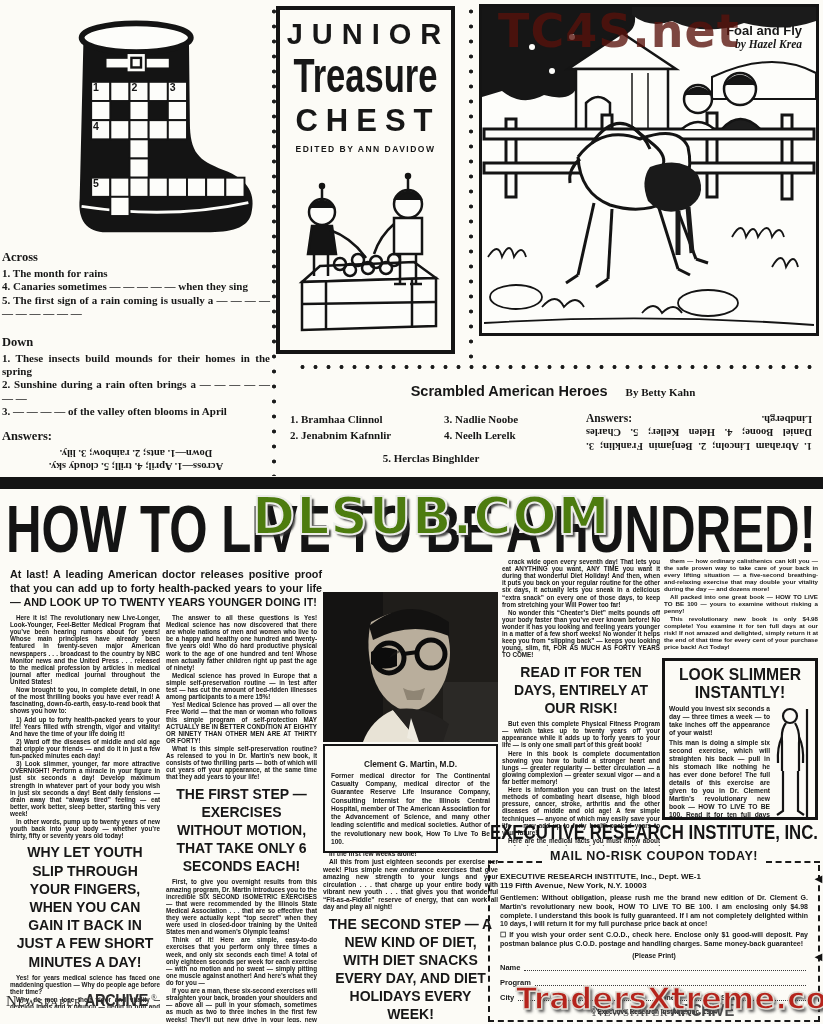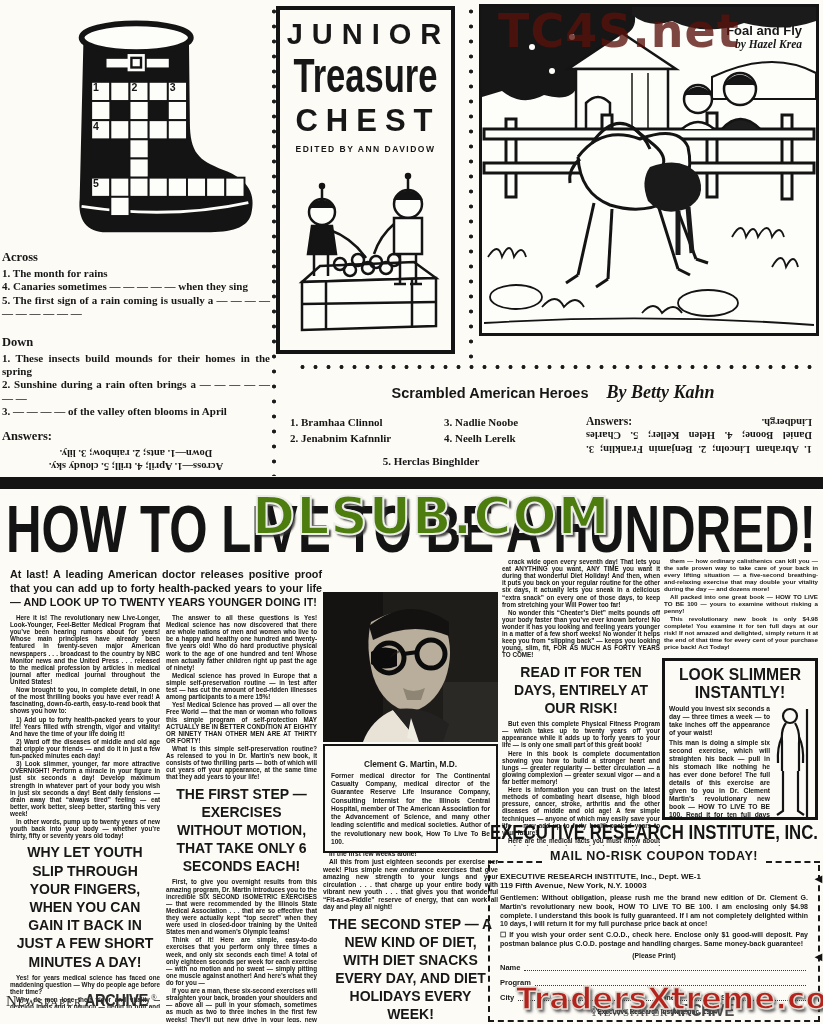--- a/index.html
+++ b/index.html
@@ -32,21 +32,21 @@
 .scene{position:absolute;left:479px;top:4px;width:340px;height:332px;border:3px solid #141414;background:#fdfdfa;overflow:hidden}
 .scene-title{position:absolute;right:14px;top:16px;text-align:right;font-weight:bold;z-index:2}
 .scene-title .t1{font-size:13px;font-family:"Liberation Sans",sans-serif}
 .scene-title .t2{font-size:11.5px;font-style:italic}
 .scene-caption{position:absolute;left:479px;top:341px;width:340px;text-align:center;
   font-weight:bold;font-size:11.5px}
 
 .scr{position:absolute;left:286px;top:382px;width:534px}
 .scr-head{text-align:center;margin-bottom:12px}
 .scr-title{font-family:"Liberation Sans",sans-serif;font-weight:bold;font-size:14.5px}
-.scr-by{font-style:italic;font-weight:bold;font-size:18px;margin-left:14px}
+.scr-by{font-weight:bold;font-size:11px;margin-left:14px}
 .scr-cols{position:relative;font-weight:bold;font-size:11px}
 .scr-c1{position:absolute;left:4px;top:0;width:150px;line-height:1.45}
 .scr-c2{position:absolute;left:158px;top:0;width:130px;line-height:1.45}
 .scr-item5{position:absolute;left:30px;top:40px;width:230px;text-align:center}
 .scr-ans{position:absolute;left:300px;top:0;width:226px}
 .scr-ans-label{position:absolute;left:0;top:0;font-size:11.5px}
 .scr-flip{width:226px;font-size:10.5px;line-height:1.3;text-align:justify}
 
 .bar{position:absolute;left:0;top:477px;width:823px;height:12px;background:#141414}
 .headline{position:absolute;left:4px;top:490px}

